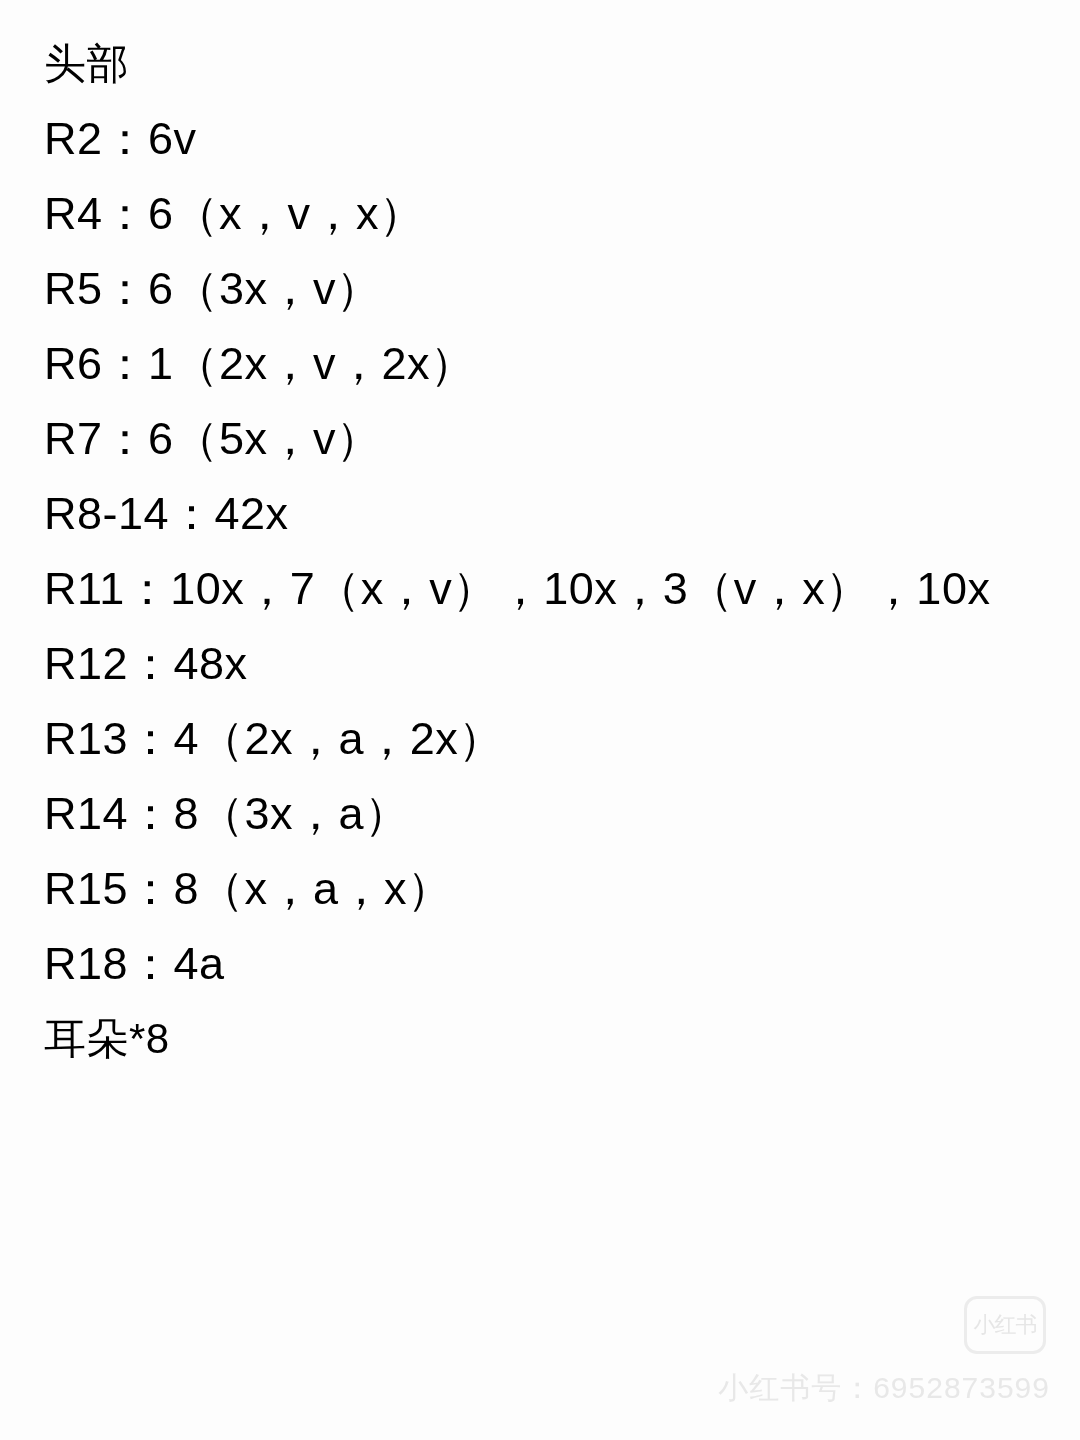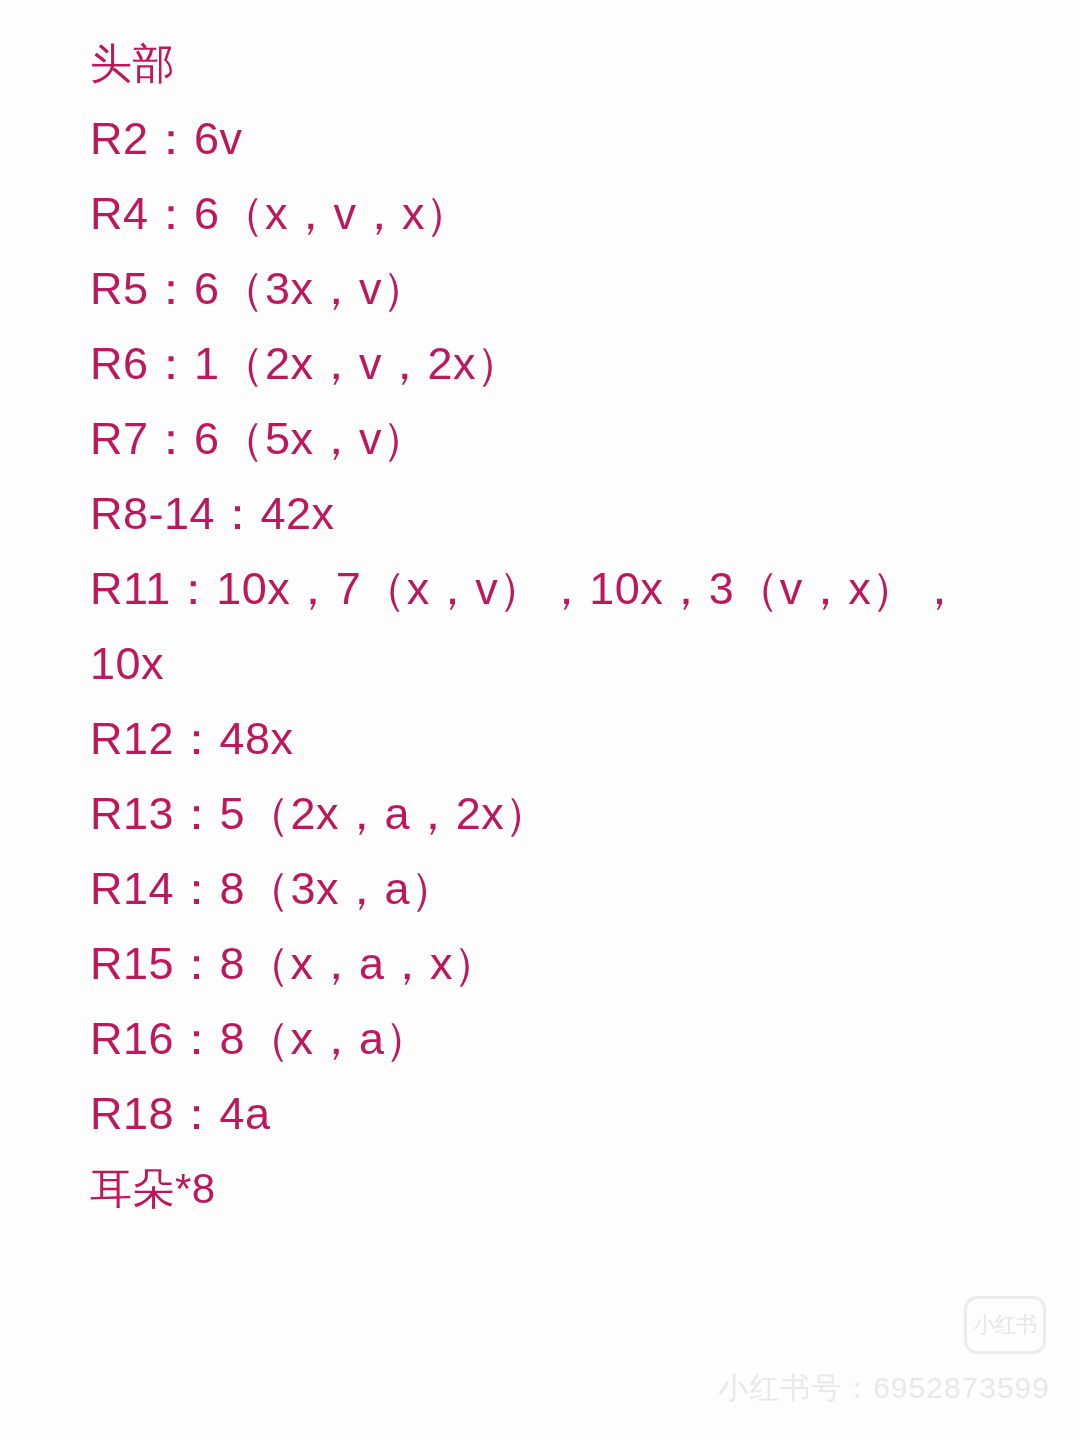--- a/index.html
+++ b/index.html
@@ -26,24 +26,23 @@
   .content {
     position: absolute;
     left: 44px;
     top: 26px;
     width: 980px;
   }
   .line {
     font-size: 45px;
     line-height: 75px;
     letter-spacing: 0.5px;
-    color: #be185d;
+    color: #000000;
     white-space: pre-wrap;
     word-break: break-word;
-    margin-left: 46px;
   }
   .line.heading {
     font-size: 42px;
   }
   .watermark-logo {
     position: absolute;
     right: 34px;
     top: 1296px;
     width: 76px;
     height: 52px;
@@ -73,23 +72,22 @@
   <div class="content">
     <div class="line heading">头部</div>
     <div class="line">R2：6v</div>
     <div class="line">R4：6（x，v，x）</div>
     <div class="line">R5：6（3x，v）</div>
     <div class="line">R6：1（2x，v，2x）</div>
     <div class="line">R7：6（5x，v）</div>
     <div class="line">R8-14：42x</div>
     <div class="line">R11：10x，7（x，v），10x，3（v，x），10x</div>
     <div class="line">R12：48x</div>
-    <div class="line">R13：5（2x，a，2x）</div>
+    <div class="line">R13：4（2x，a，2x）</div>
     <div class="line">R14：8（3x，a）</div>
     <div class="line">R15：8（x，a，x）</div>
-    <div class="line">R16：8（x，a）</div>
     <div class="line">R18：4a</div>
     <div class="line heading">耳朵*8</div>
   </div>
 
   <div class="watermark-logo">小红书</div>
   <div class="watermark-id">小红书号：6952873599</div>
 </div>
 
 </body></html>

